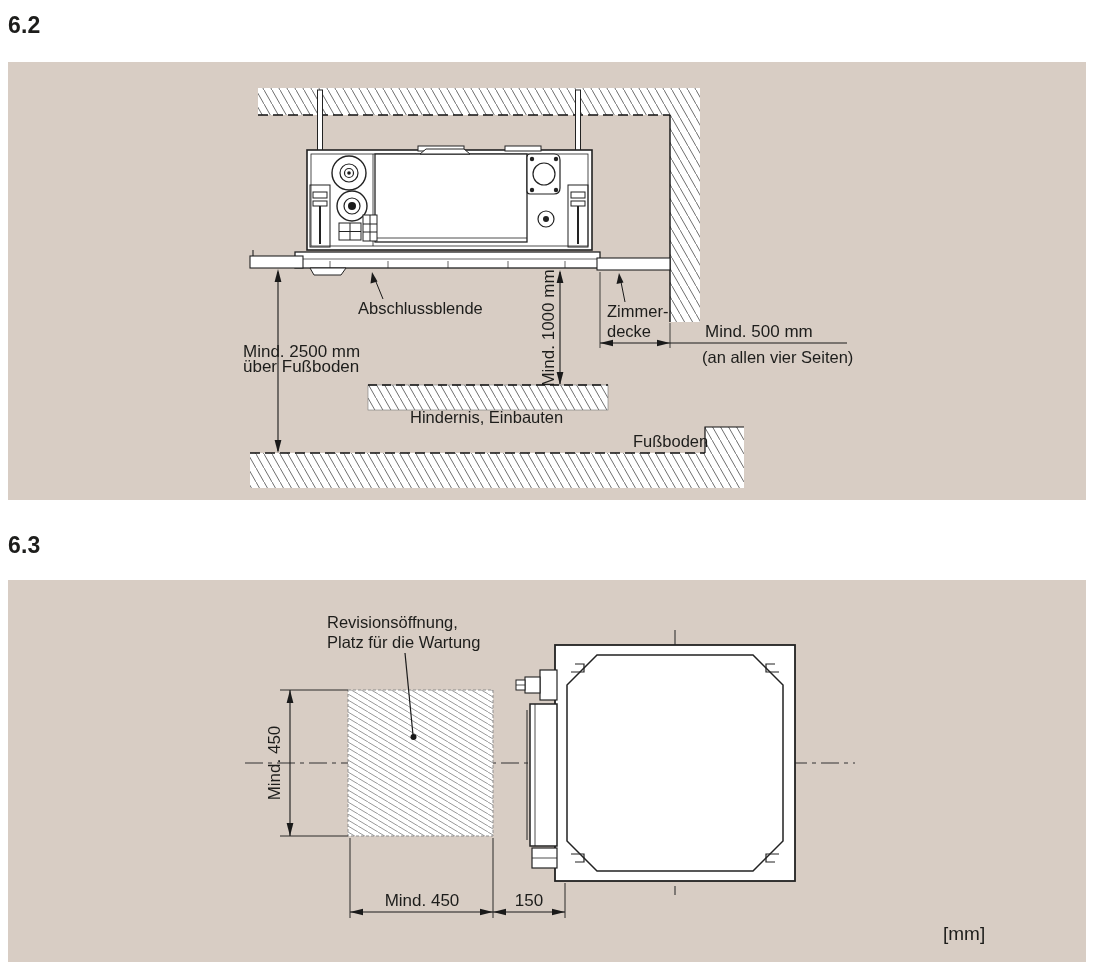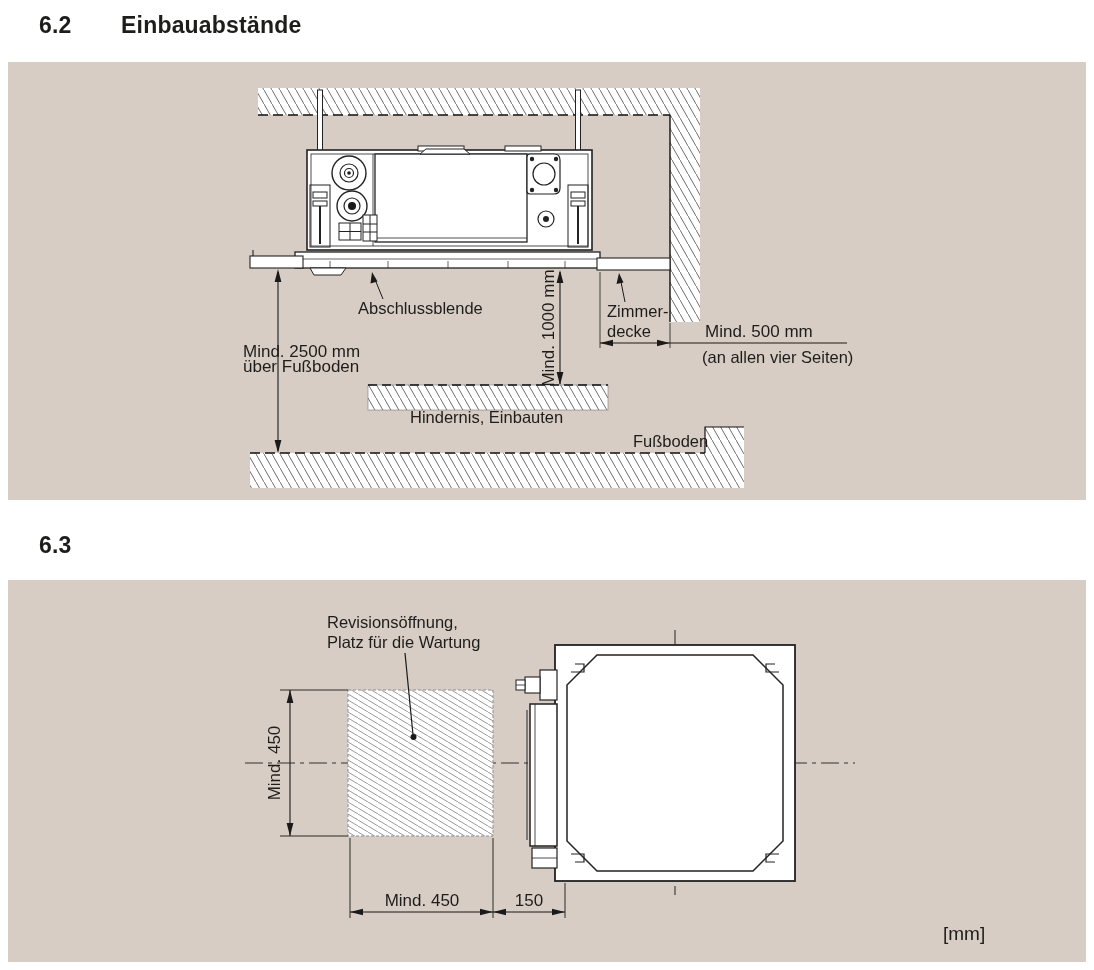--- a/index.html
+++ b/index.html
@@ -1,33 +1,32 @@
 <!DOCTYPE html>
 <html><head>
 <meta charset="utf-8">
 <style>
   html,body{margin:0;padding:0;background:#ffffff;}
   .page{position:relative;width:1094px;height:970px;background:#ffffff;
         font-family:"Liberation Sans",sans-serif;color:#1d1d1b;overflow:hidden;}
   .heading{position:absolute;left:8px;display:flex;align-items:baseline;
            font-weight:bold;font-size:23px;letter-spacing:0.2px;}
-  .heading .num{width:82px;flex:0 0 82px;margin-left:31px;}
+  .heading .num{width:82px;flex:0 0 82px;}
   .panel{position:absolute;left:8px;width:1078px;background:#d8cdc4;}
   svg text{font-family:"Liberation Sans",sans-serif;font-size:16.5px;fill:#1d1d1b;}
   svg .dimtxt{font-size:17px;}
   svg .mmtxt{font-size:19px;}
 </style>
 </head>
 <body>
 
 <div class="page">
 
   <div class="heading" style="top:12px;">
     <span class="num">6.2</span>
-    <span class="title">Einbauabstände</span>
   </div>
 
   <div class="panel" style="top:62px;height:438px;">
     <svg width="1078" height="438" viewBox="0 0 1078 438">
       <defs>
         <pattern id="hA" width="8" height="14" patternUnits="userSpaceOnUse">
           <rect width="8" height="14" fill="#ffffff"></rect>
           <path d="M0,0 L8,14" stroke="#6f6f6f" stroke-width="1" fill="none"></path>
         </pattern>
       </defs>

